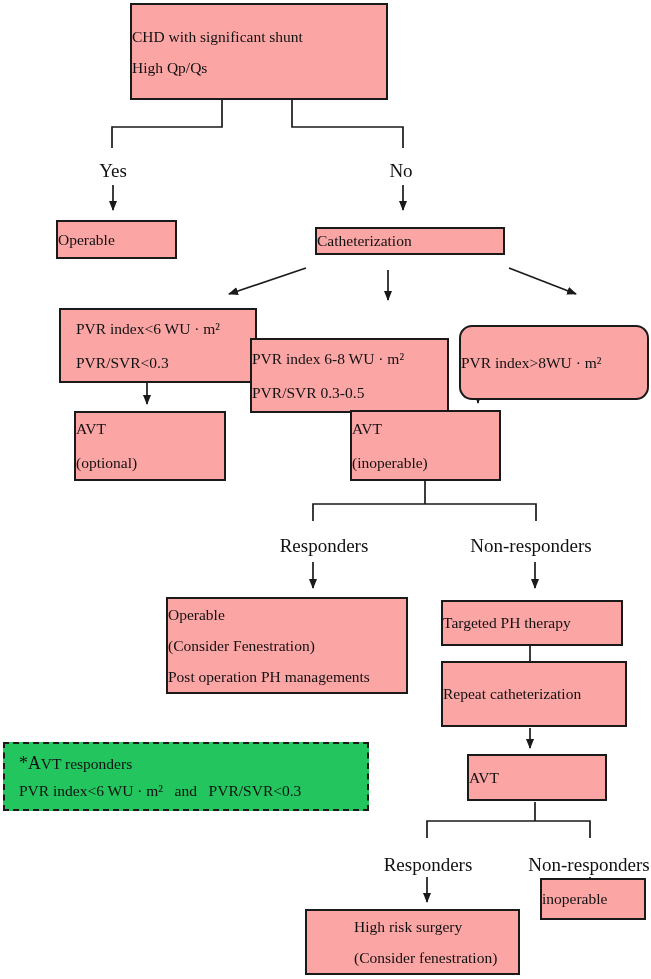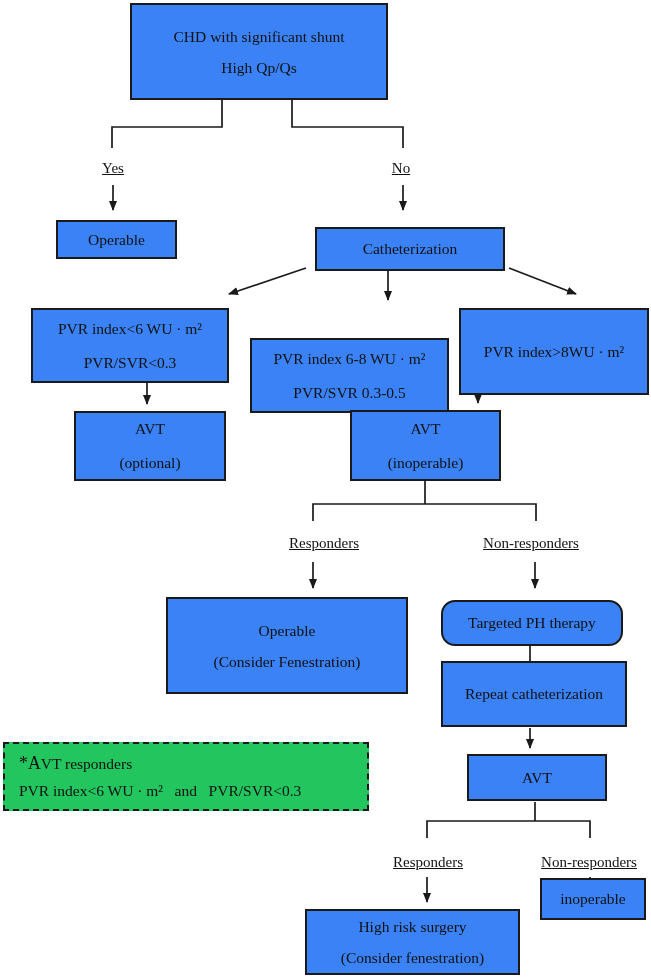--- a/index.html
+++ b/index.html
@@ -10,36 +10,35 @@
     font-family:"Liberation Serif","DejaVu Serif",serif;
     color:#111111;
     overflow:hidden;
   }
   svg.wires{position:absolute;left:0;top:0;width:651px;height:979px;}
   svg.wires path, svg.wires line{stroke:#1a1a1a;stroke-width:1.7;fill:none;}
   .node{
     position:absolute;
     box-sizing:border-box;
     border:2px solid #1a1a1a;
-    background:#3b82f6;
+    background:#fca5a5;
     display:flex;flex-direction:column;
-    align-items:center;justify-content:center;
+    align-items:flex-start;justify-content:center;
     text-align:center;
     font-size:15.5px;
   }
   .node.thick{border-width:2.5px;}
   .node .line{display:block;}
   .lh31 .line{line-height:31px;}
   .lh34 .line{line-height:34px;}
   .label{
     position:absolute;
     transform:translateX(-50%);
-    font-size:15px;
+    font-size:19px;
     white-space:nowrap;
-    text-decoration:underline;
   }
   .note{
     position:absolute;
     box-sizing:border-box;
     border:2px dashed #1a1a1a;
     background:#22c55e;
     font-size:15.5px;
     padding:9px 10px 8px 14px;
     display:flex;flex-direction:column;justify-content:center;
   }
@@ -88,69 +87,70 @@
     <span class="line">High Qp/Qs</span>
   </div>
 
   <div class="label" style="left:113px;top:160px;">Yes</div>
   <div class="label" style="left:401px;top:160px;">No</div>
 
   <div class="node" style="left:56px;top:220px;width:121px;height:39px;">
     <span class="line">Operable</span>
   </div>
 
-  <div class="node" style="left:315px;top:227px;width:190px;height:44px;">
+  <div class="node" style="left:315px;top:227px;width:190px;height:28px;">
     <span class="line">Catheterization</span>
   </div>
 
-  <div class="node lh34" style="left:31px;top:308px;width:198px;height:75px;">
+  <div class="node lh34" style="left:59px;top:308px;width:198px;height:75px;padding-left:15px;">
     <span class="line">PVR index&lt;6 WU · m²</span>
     <span class="line">PVR/SVR&lt;0.3</span>
   </div>
   <div class="node lh34" style="left:250px;top:308px;width:199px;height:75px;margin-top:30px;">
     <span class="line">PVR index 6-8 WU · m²</span>
     <span class="line">PVR/SVR 0.3-0.5</span>
   </div>
-  <div class="node lh34" style="left:459px;top:308px;width:190px;height:87px;">
+  <div class="node lh34" style="left:459px;top:325px;width:190px;height:75px;border-radius:13px;">
     <span class="line">PVR index&gt;8WU · m²</span>
   </div>
 
   <div class="node lh34" style="left:74px;top:411px;width:152px;height:70px;">
     <span class="line">AVT</span>
     <span class="line">(optional)</span>
   </div>
   <div class="node lh34 thick" style="left:350px;top:410px;width:151px;height:71px;">
     <span class="line">AVT</span>
     <span class="line">(inoperable)</span>
   </div>
 
   <div class="label" style="left:324px;top:535px;">Responders</div>
   <div class="label" style="left:531px;top:535px;">Non-responders</div>
 
   <div class="node lh31" style="left:166px;top:597px;width:242px;height:97px;">
     <span class="line">Operable</span>
     <span class="line">(Consider Fenestration)</span>
+    <span class="line">Post operation PH managements</span>
   </div>
 
-  <div class="node" style="left:441px;top:600px;width:182px;height:46px;border-radius:14px;">
+  <div class="node" style="left:441px;top:600px;width:182px;height:46px;">
     <span class="line">Targeted PH therapy</span>
   </div>
 
   <div class="node" style="left:441px;top:661px;width:186px;height:66px;">
     <span class="line">Repeat catheterization</span>
   </div>
 
   <div class="node" style="left:467px;top:754px;width:140px;height:47px;">
     <span class="line">AVT</span>
   </div>
 
   <div class="label" style="left:428px;top:854px;">Responders</div>
   <div class="label" style="left:589px;top:854px;">Non-responders</div>
 
-  <div class="node lh31" style="left:305px;top:909px;width:215px;height:66px;">
+  <div class="node lh31" style="left:305px;top:909px;width:215px;height:66px;padding-left:47px;">
     <span class="line">High risk surgery</span>
     <span class="line">(Consider fenestration)</span>
   </div>
 
   <div class="node" style="left:540px;top:878px;width:106px;height:42px;">
     <span class="line">inoperable</span>
   </div>
 
   <div class="note" style="left:3px;top:742px;width:366px;height:69px;">
     <span class="line">*AVT responders</span>

